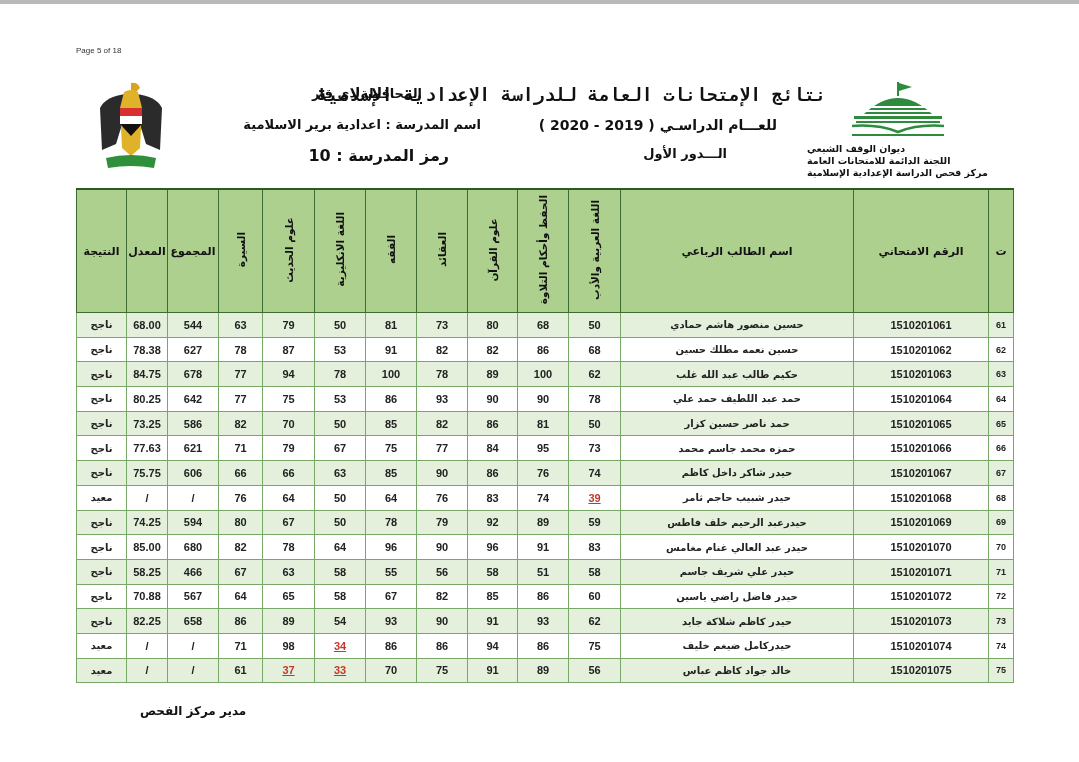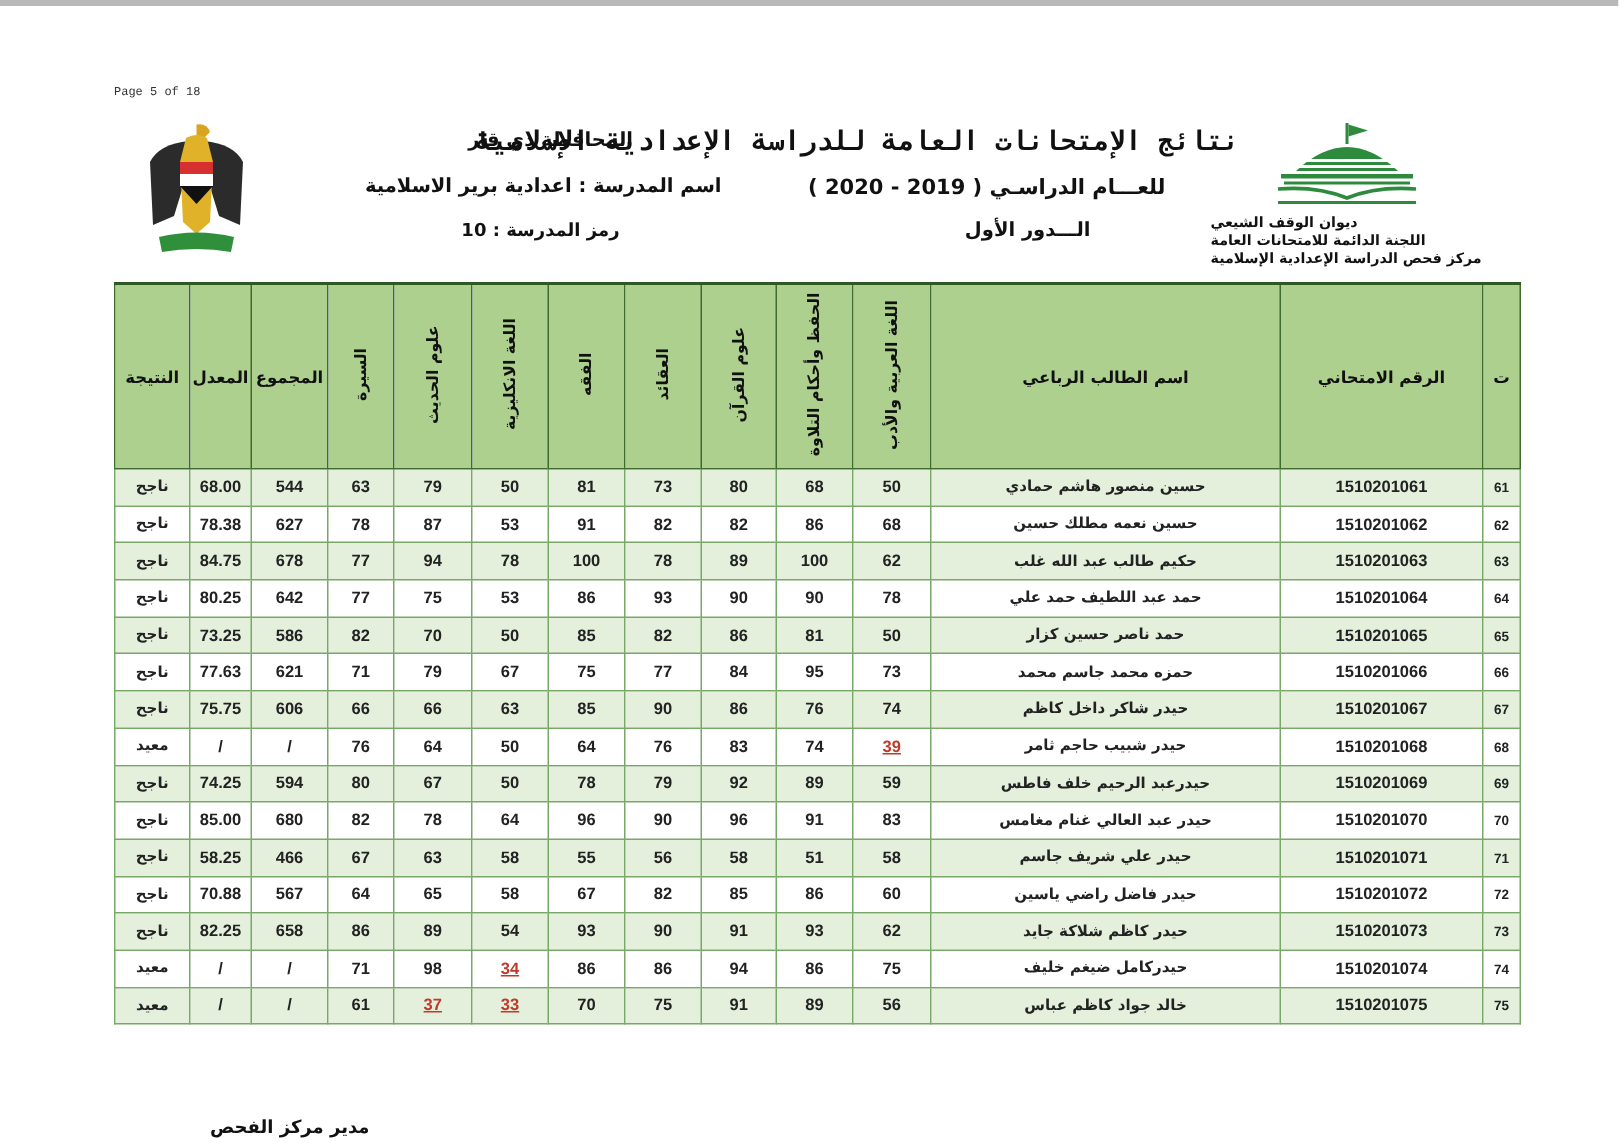--- a/index.html
+++ b/index.html
@@ -1,41 +1,41 @@
 <!DOCTYPE html>
 <html><head>
 <meta charset="utf-8">
 <style>
   html, body { margin:0; padding:0; }
   body { width:1079px; height:762px; background:#ffffff; position:relative; overflow:hidden; font-family:"DejaVu Sans", sans-serif; }
   .topbar { position:absolute; left:0; top:0; width:1079px; height:4px; background:#b9b9b9; }
-  .page-num { position:absolute; left:76px; top:57px; font-size:8px; color:#333; font-family:Liberation Mono, monospace; }
+  .page-num { position:absolute; left:76px; top:46px; font-size:8px; color:#333; font-family:Liberation Sans, sans-serif; }
   .hdr { position:absolute; direction:rtl; font-weight:bold; color:#111; white-space:nowrap; }
   .title { right:253px; top:84px; font-size:18px;font-family:Liberation Mono, monospace; }
   .year { right:302px; top:117px; font-size:14px; }
   .round { right:352px; top:146px; font-size:13px;margin-left:44px; }
   .gov { right:657px; top:86px; font-size:13px; }
   .school { right:598px; top:117px; font-size:13px; }
-  .code { right:666px; top:146px; font-size:12px; }
+  .code { right:630px; top:146px; font-size:16px; }
   .org { position:absolute; right:62px; top:143px; width:210px; text-align:left; direction:rtl; font-size:9.5px; line-height:12px; color:#111; font-weight:bold; }
   .logo-right { position:absolute; left:848px; top:80px; width:100px; height:58px; }
   .logo-left { position:absolute; left:96px; top:78px; width:70px; height:95px; }
   table.results { position:absolute; left:76px; top:188px; border-collapse:collapse; direction:rtl; table-layout:fixed; }
   table.results th, table.results td { border:1px solid #78a868; padding:0; text-align:center; overflow:hidden; }
   table.results thead th { background:#aed08f; height:122px; font-size:11px; color:#111; font-weight:bold; border-color:#3f6a30; }
   table.results thead tr { border-top:2px solid #2e5a22; }
   .vert { writing-mode:vertical-rl; transform:rotate(180deg); display:inline-block; white-space:nowrap; font-size:10.5px; }
   table.results tbody td { height:23.7px; font-size:11px; font-weight:bold; color:#222; font-family:"Liberation Sans", sans-serif; }
   table.results tbody tr:nth-child(odd) td { background:#e4f0dc; }
   table.results tbody tr:nth-child(even) td { background:#ffffff; }
   td.seq { font-size:9px !important; }
   td.name { font-family:"DejaVu Sans", sans-serif !important; font-size:10px !important; }
   td.res { font-family:"DejaVu Sans", sans-serif !important; font-size:10px !important; }
   td.fail { color:#c0392b !important; text-decoration:underline; }
-  .signature { position:absolute; left:140px; top:704px; direction:rtl; font-size:12px; font-weight:bold; color:#111;margin-top:40px; }
+  .signature { position:absolute; left:140px; top:704px; direction:rtl; font-size:12px; font-weight:bold; color:#111; }
 </style>
 </head>
 <body>
 
 <div class="topbar"></div>
 <div class="page-num">Page 5 of 18</div>
 
 <svg class="logo-right" viewBox="0 0 100 58">
   <line x1="50" y1="2" x2="50" y2="16" stroke="#2e8b3e" stroke-width="2"></line>
   <path d="M51 3 L64 7 L51 11 Z" fill="#2e8b3e"></path>

